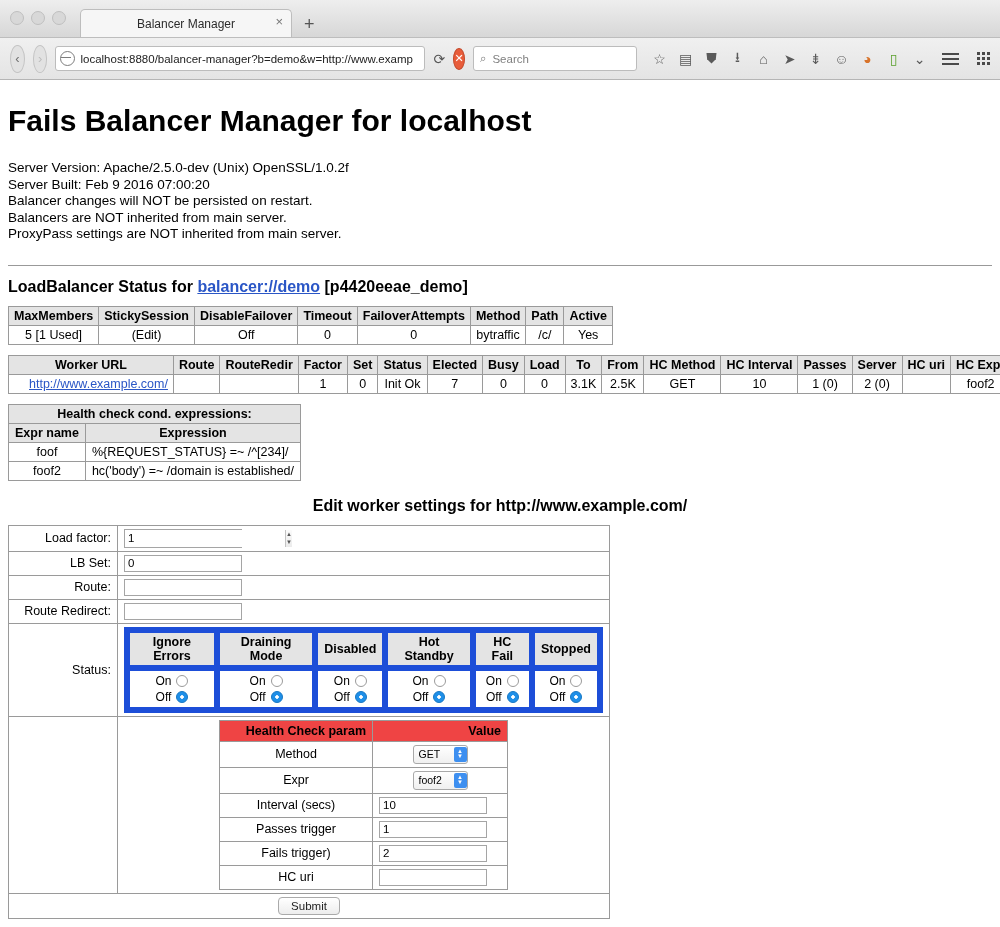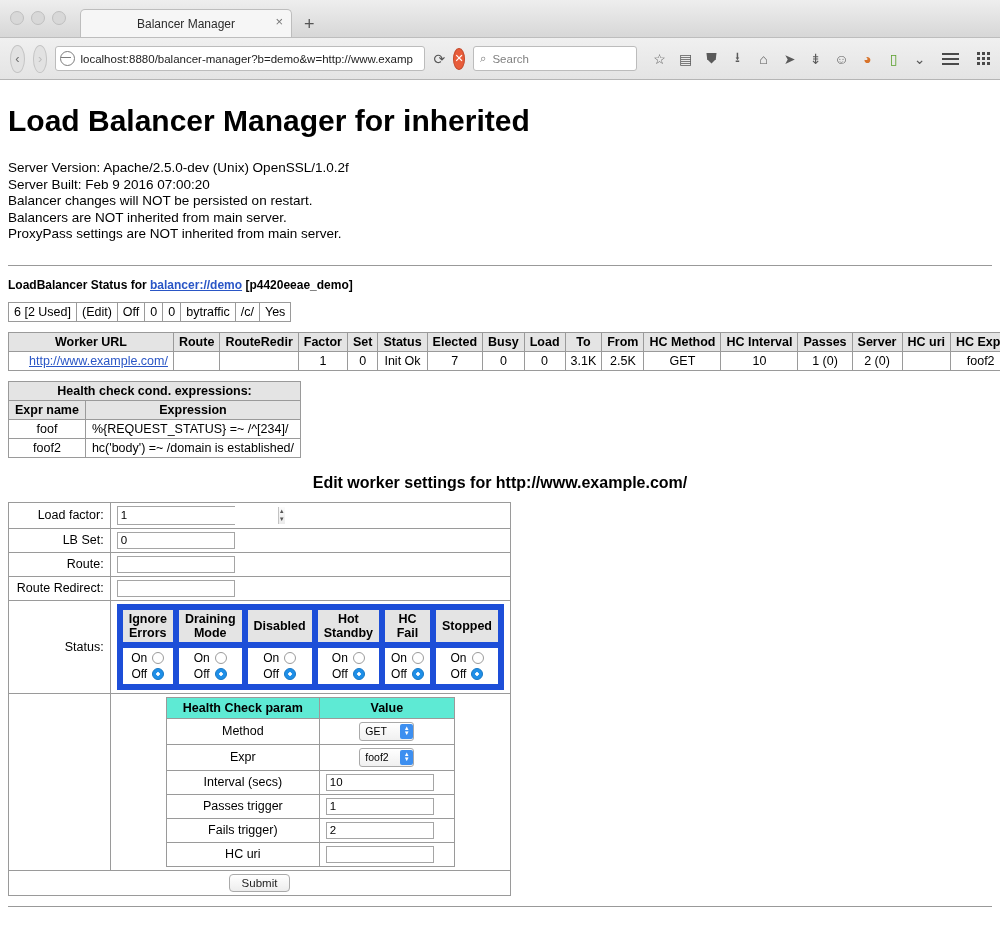--- a/index.html
+++ b/index.html
@@ -204,21 +204,21 @@
     font-size: 13.5px;
     line-height: 16.5px;
     margin-bottom: 22px;
   }
   hr.rule {
     border: none;
     border-top: 1px solid #999;
     margin: 10px 0 12px 0;
   }
   h3.section {
-    font-size: 12px;
+    font-size: 16px;
     font-weight: bold;
     margin: 4px 0 10px 0;
   }
   h3.section a {
     color: #2a56c6;
     text-decoration: underline;
   }
   h3.section .plain { color: #000; }
 
   table.grid {
@@ -259,21 +259,21 @@
     font-size: 16px;
     font-weight: bold;
     margin: 14px 0 10px 0;
     text-align: center;
   }
 
   
   table.form {
     border-collapse: collapse;
     font-size: 12.5px;
-    width: 503px;
+    width: 602px;
   }
   table.form td {
     border: 1px solid #9a9a9a;
     padding: 3px 6px;
     vertical-align: middle;
   }
   td.label-cell {
     text-align: right;
     width: 96px;
     white-space: nowrap;
@@ -361,21 +361,21 @@
   
   table.hcparam {
     border-collapse: collapse;
     font-size: 12.5px;
     margin: 0 auto;
   }
   table.hcparam th, table.hcparam td {
     border: 1px solid #9a9a9a;
     padding: 3px 6px;
   }
-  table.hcparam th { background: #5eead4; font-weight: bold; text-align: center; }
+  table.hcparam th { background: #ef4444; font-weight: bold; text-align: right; }
   table.hcparam td.pname { text-align: center; width: 140px; }
   table.hcparam td.pval { width: 122px; }
   .select {
     display: inline-flex;
     align-items: center;
     border: 1px solid #a9a9a9;
     border-radius: 3px;
     background: linear-gradient(#ffffff,#f0f0f0);
     height: 17px;
     font-size: 10.5px;
@@ -482,40 +482,50 @@
         <i></i>
         <i></i>
         <i></i>
         <i></i>
     </div>
   </div>
 </div>
 
 <div class="page">
 
-  <h1 class="pagetitle">Load Balancer Manager for inherited</h1>
+  <h1 class="pagetitle">Fails Balancer Manager for localhost</h1>
 
   <div class="meta">
     <div>Server Version: Apache/2.5.0-dev (Unix) OpenSSL/1.0.2f</div>
     <div>Server Built: Feb 9 2016 07:00:20</div>
     <div>Balancer changes will NOT be persisted on restart.</div>
     <div>Balancers are NOT inherited from main server.</div>
     <div>ProxyPass settings are NOT inherited from main server.</div>
   </div>
 
   <hr class="rule">
 
   <h3 class="section">
     <span class="plain">LoadBalancer Status for </span><a href="#">balancer://demo</a><span class="plain"> [p4420eeae_demo]</span>
   </h3>
 
   <table class="grid">
     <tbody>
-    <tr>
-      <td>6 [2 Used]</td>
+        <tr>
+      <th>MaxMembers</th>
+      <th>StickySession</th>
+      <th>DisableFailover</th>
+      <th>Timeout</th>
+      <th>FailoverAttempts</th>
+      <th>Method</th>
+      <th>Path</th>
+      <th>Active</th>
+    </tr>
+    <tr>
+      <td>5 [1 Used]</td>
       <td>(Edit)</td>
       <td>Off</td>
       <td>0</td>
       <td>0</td>
       <td>bytraffic</td>
       <td>/c/</td>
       <td>Yes</td>
     </tr>
   </tbody>
     </table>

